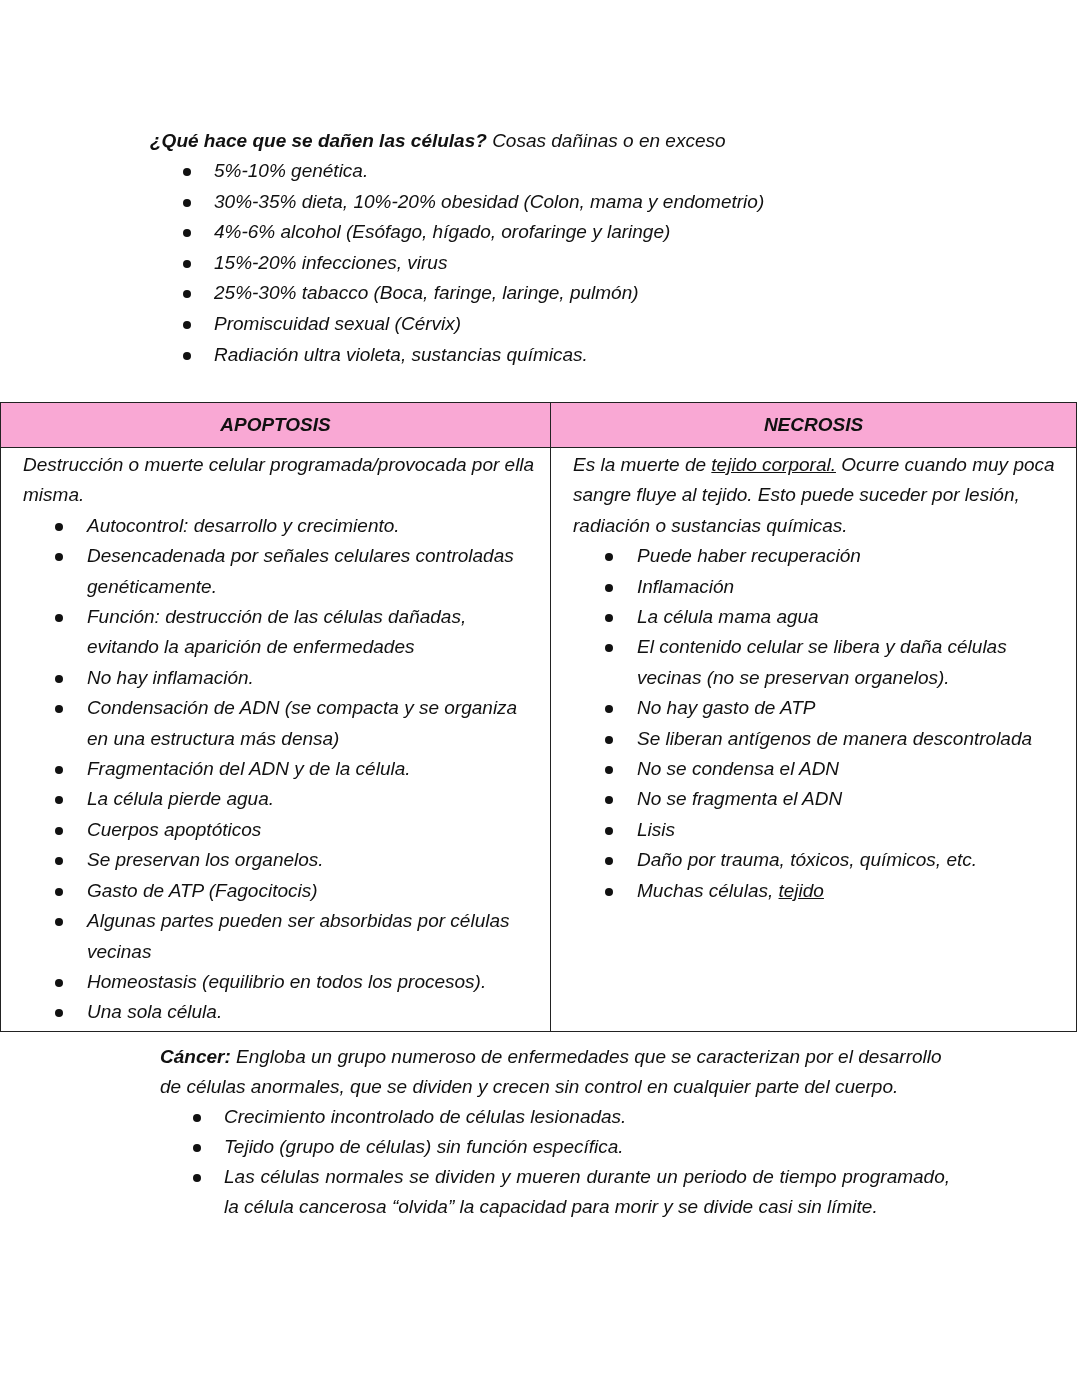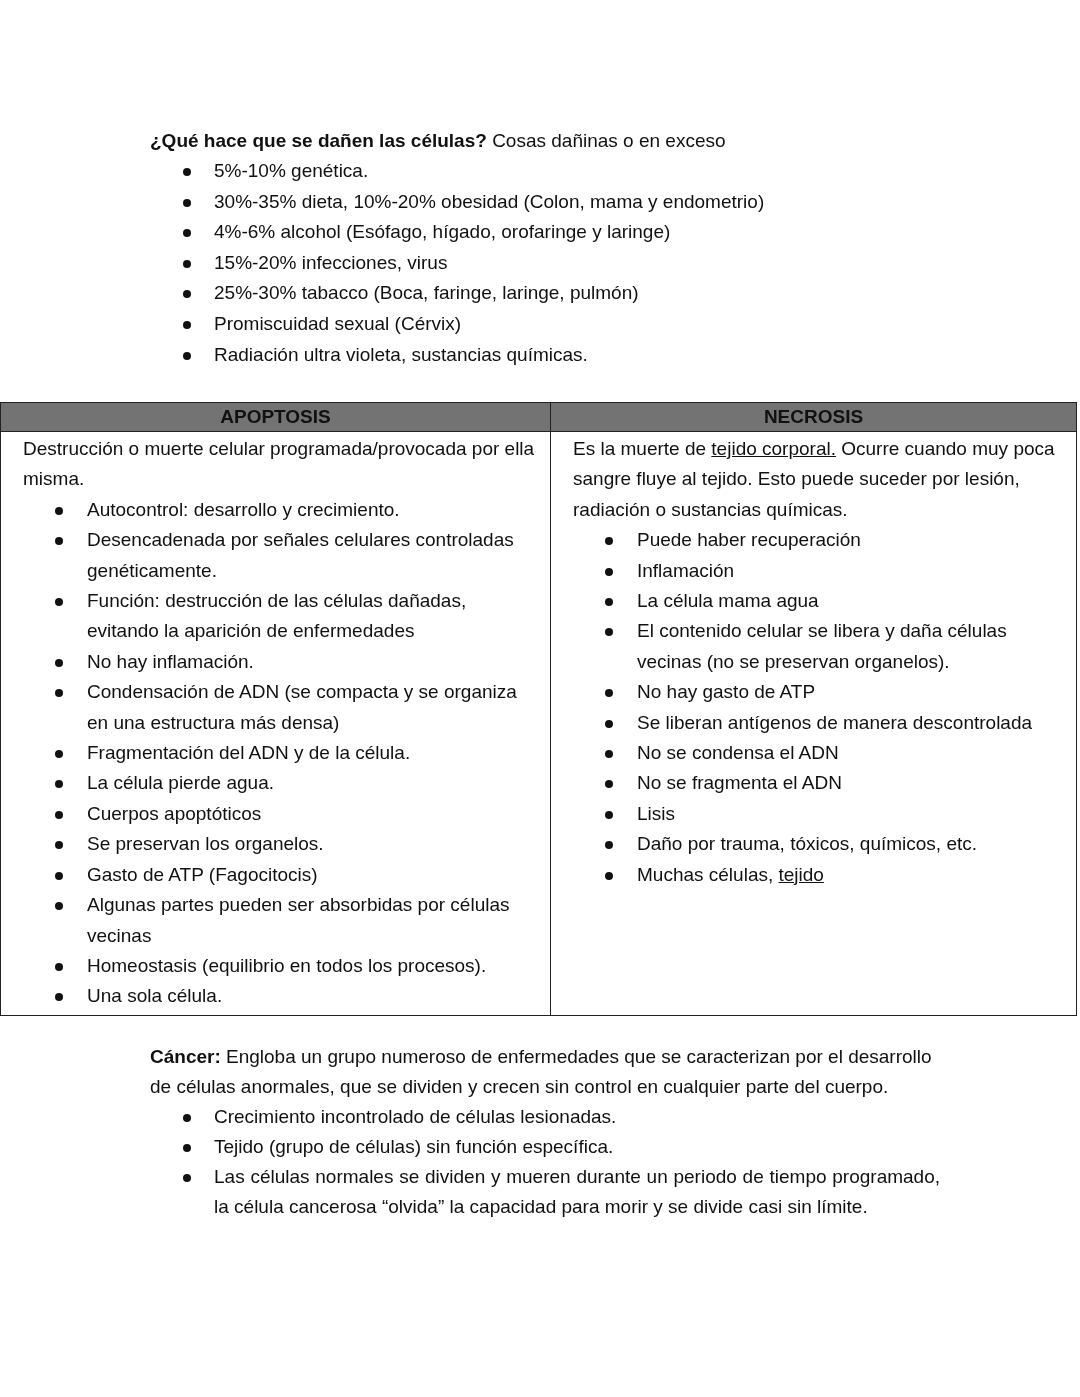--- a/index.html
+++ b/index.html
@@ -14,20 +14,21 @@
       font-family: "Liberation Sans", "DejaVu Sans", sans-serif;
       color: #111111;
       font-size: 19px;
       overflow: hidden;
     }
     .page {
       position: absolute;
       left: 0; top: 0;
       width: 1080px;
       height: 1397px;
+      font-style: italic;
     }
     .section {
       position: absolute;
       left: 150px;
       width: 790px;
     }
     .intro { top: 125px; }
     .lead {
       line-height: 31px;
       margin: 0;
@@ -61,46 +62,46 @@
       top: 402px;
       width: 1076px;
       border-collapse: collapse;
       table-layout: fixed;
     }
     .compare th, .compare td {
       border: 1.5px solid #222222;
       vertical-align: top;
     }
     .compare th {
-      background: #737373;
+      background: #f9a8d4;
       height: 28px;
       font-weight: bold;
       font-size: 19px;
       text-align: center;
       line-height: 28px;
-      padding: 0;
+      padding: 8px;
     }
     .compare td {
       padding: 2px 8px 3px 22px;
       height: 575px;
     }
     .compare td p {
       margin: 0;
       line-height: 30.4px;
     }
     .compare td ul.bullets li {
       padding-left: 64px;
       line-height: 30.4px;
     }
     .compare td ul.bullets li::before {
       left: 32px;
     }
     .u { text-decoration: underline; text-align: center; }
 
-    .cancer { top: 1042px; }
+    .cancer { top: 1042px; margin-left: 10px; }
     .cancer .lead { line-height: 30px; }
     .cancer ul.bullets li { line-height: 30px; }
     .justify { text-align: justify; text-align-last: left; }
   </style>
 </head>
 <body>
 
 <div class="page">
 
   <div class="section intro">

